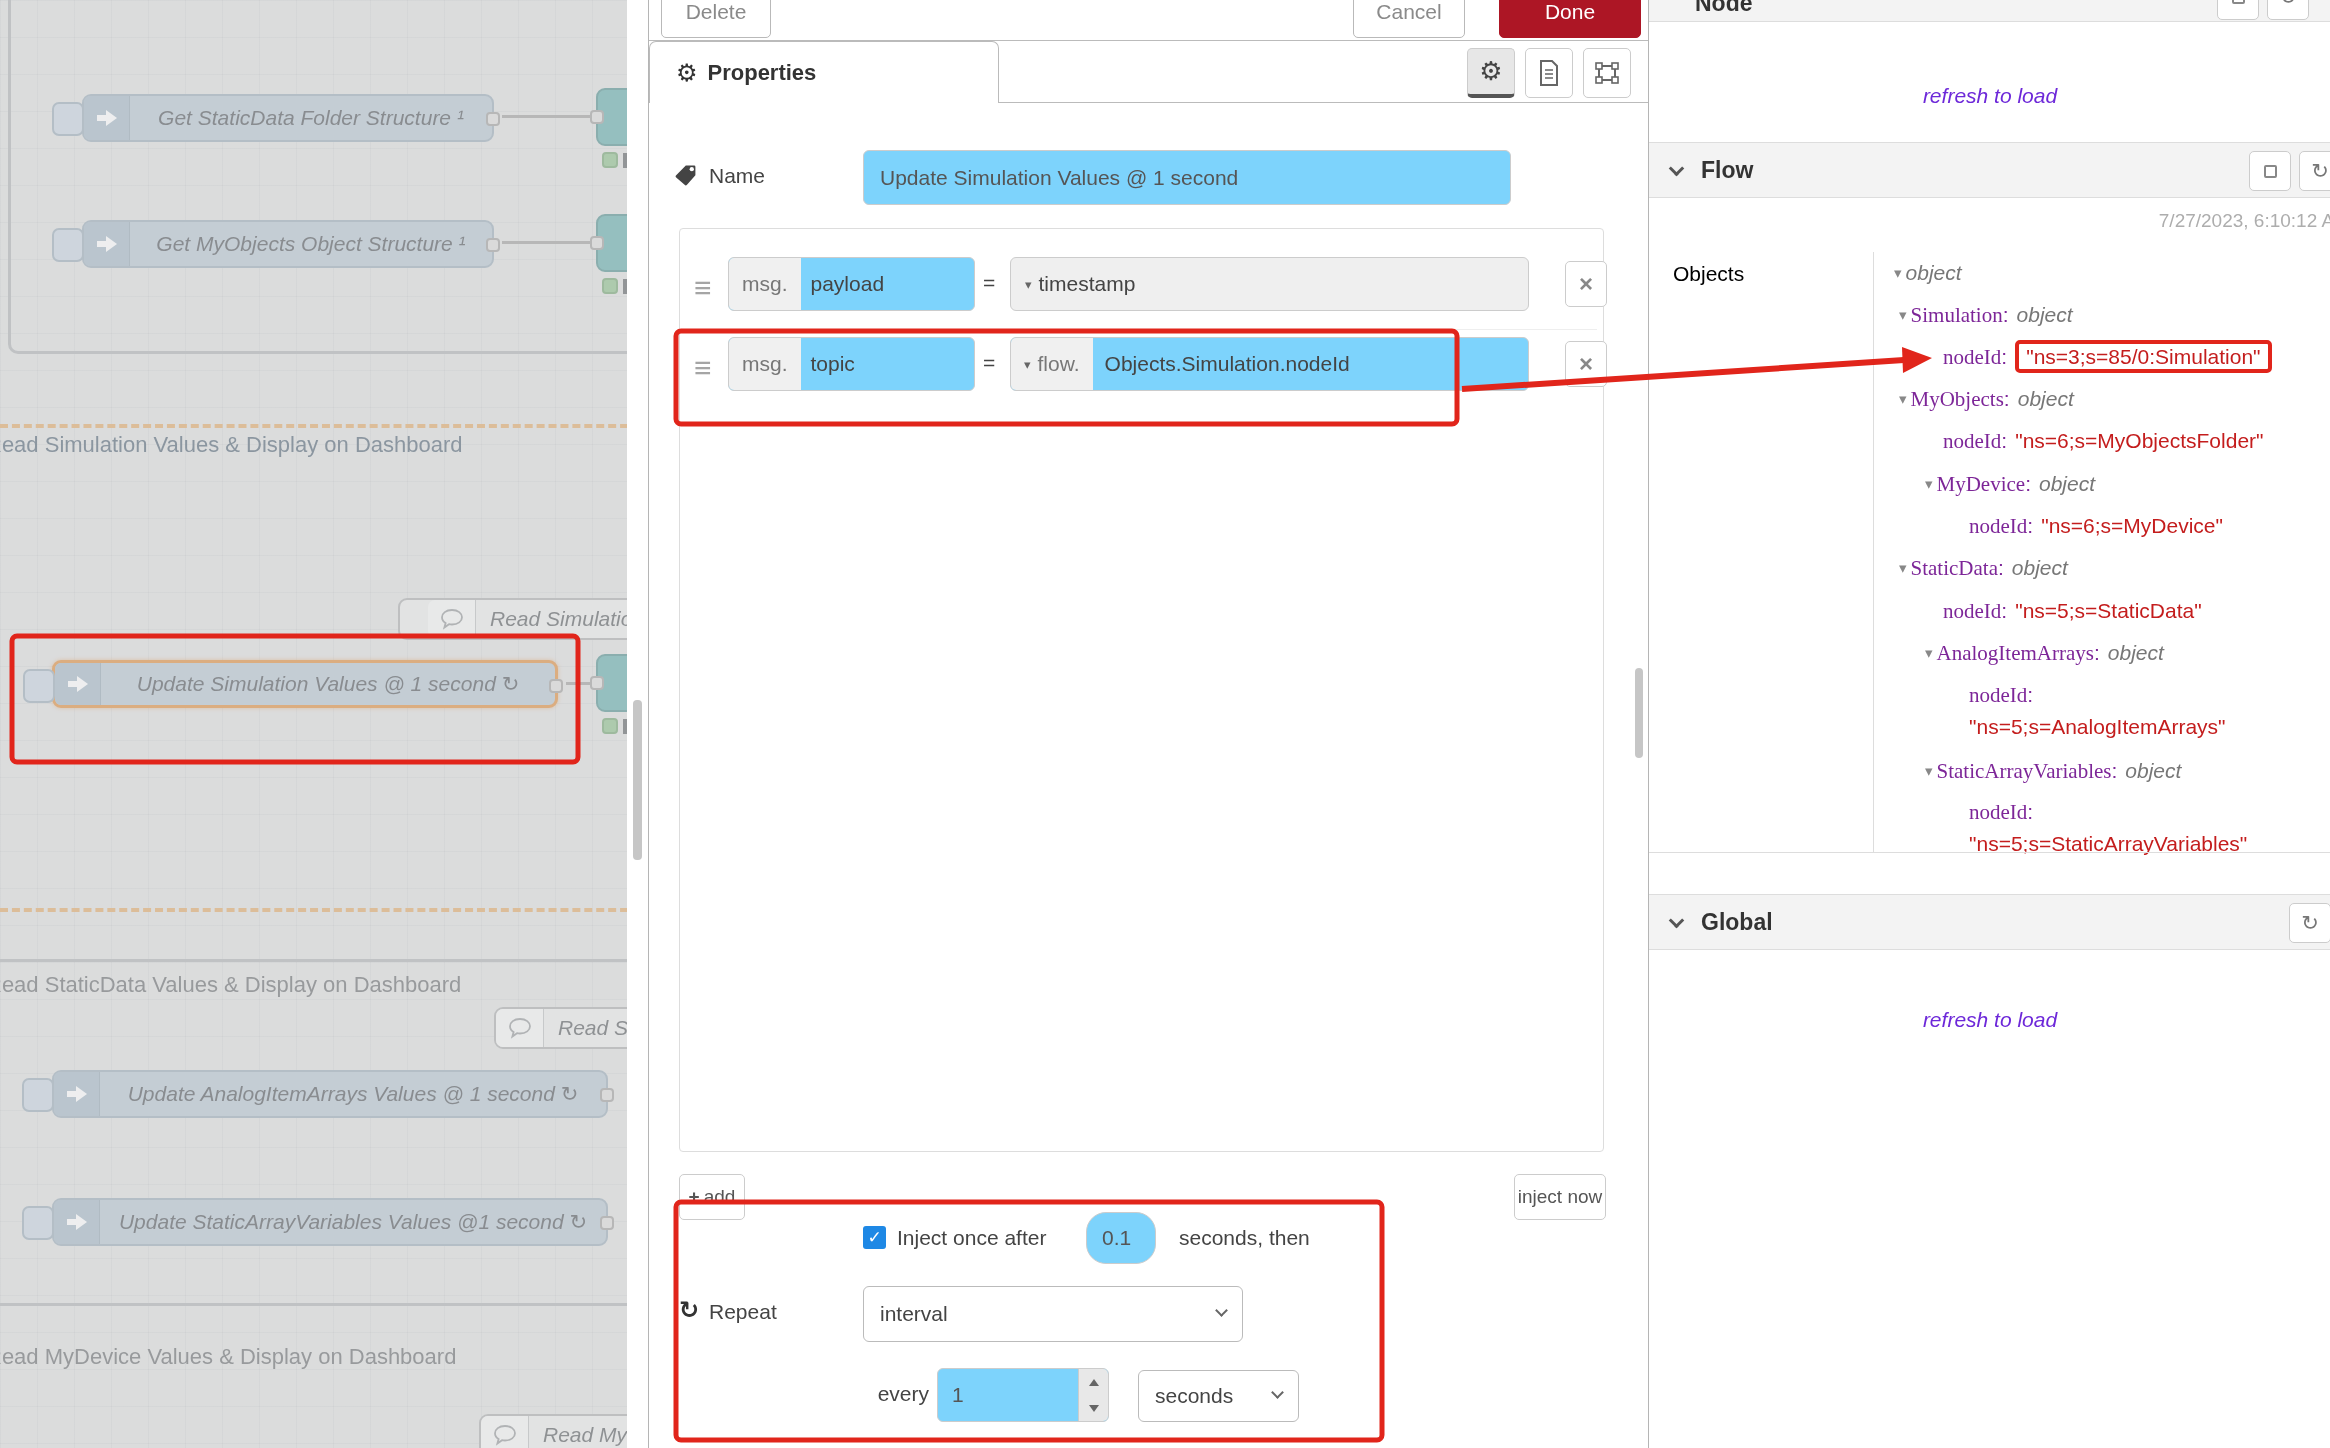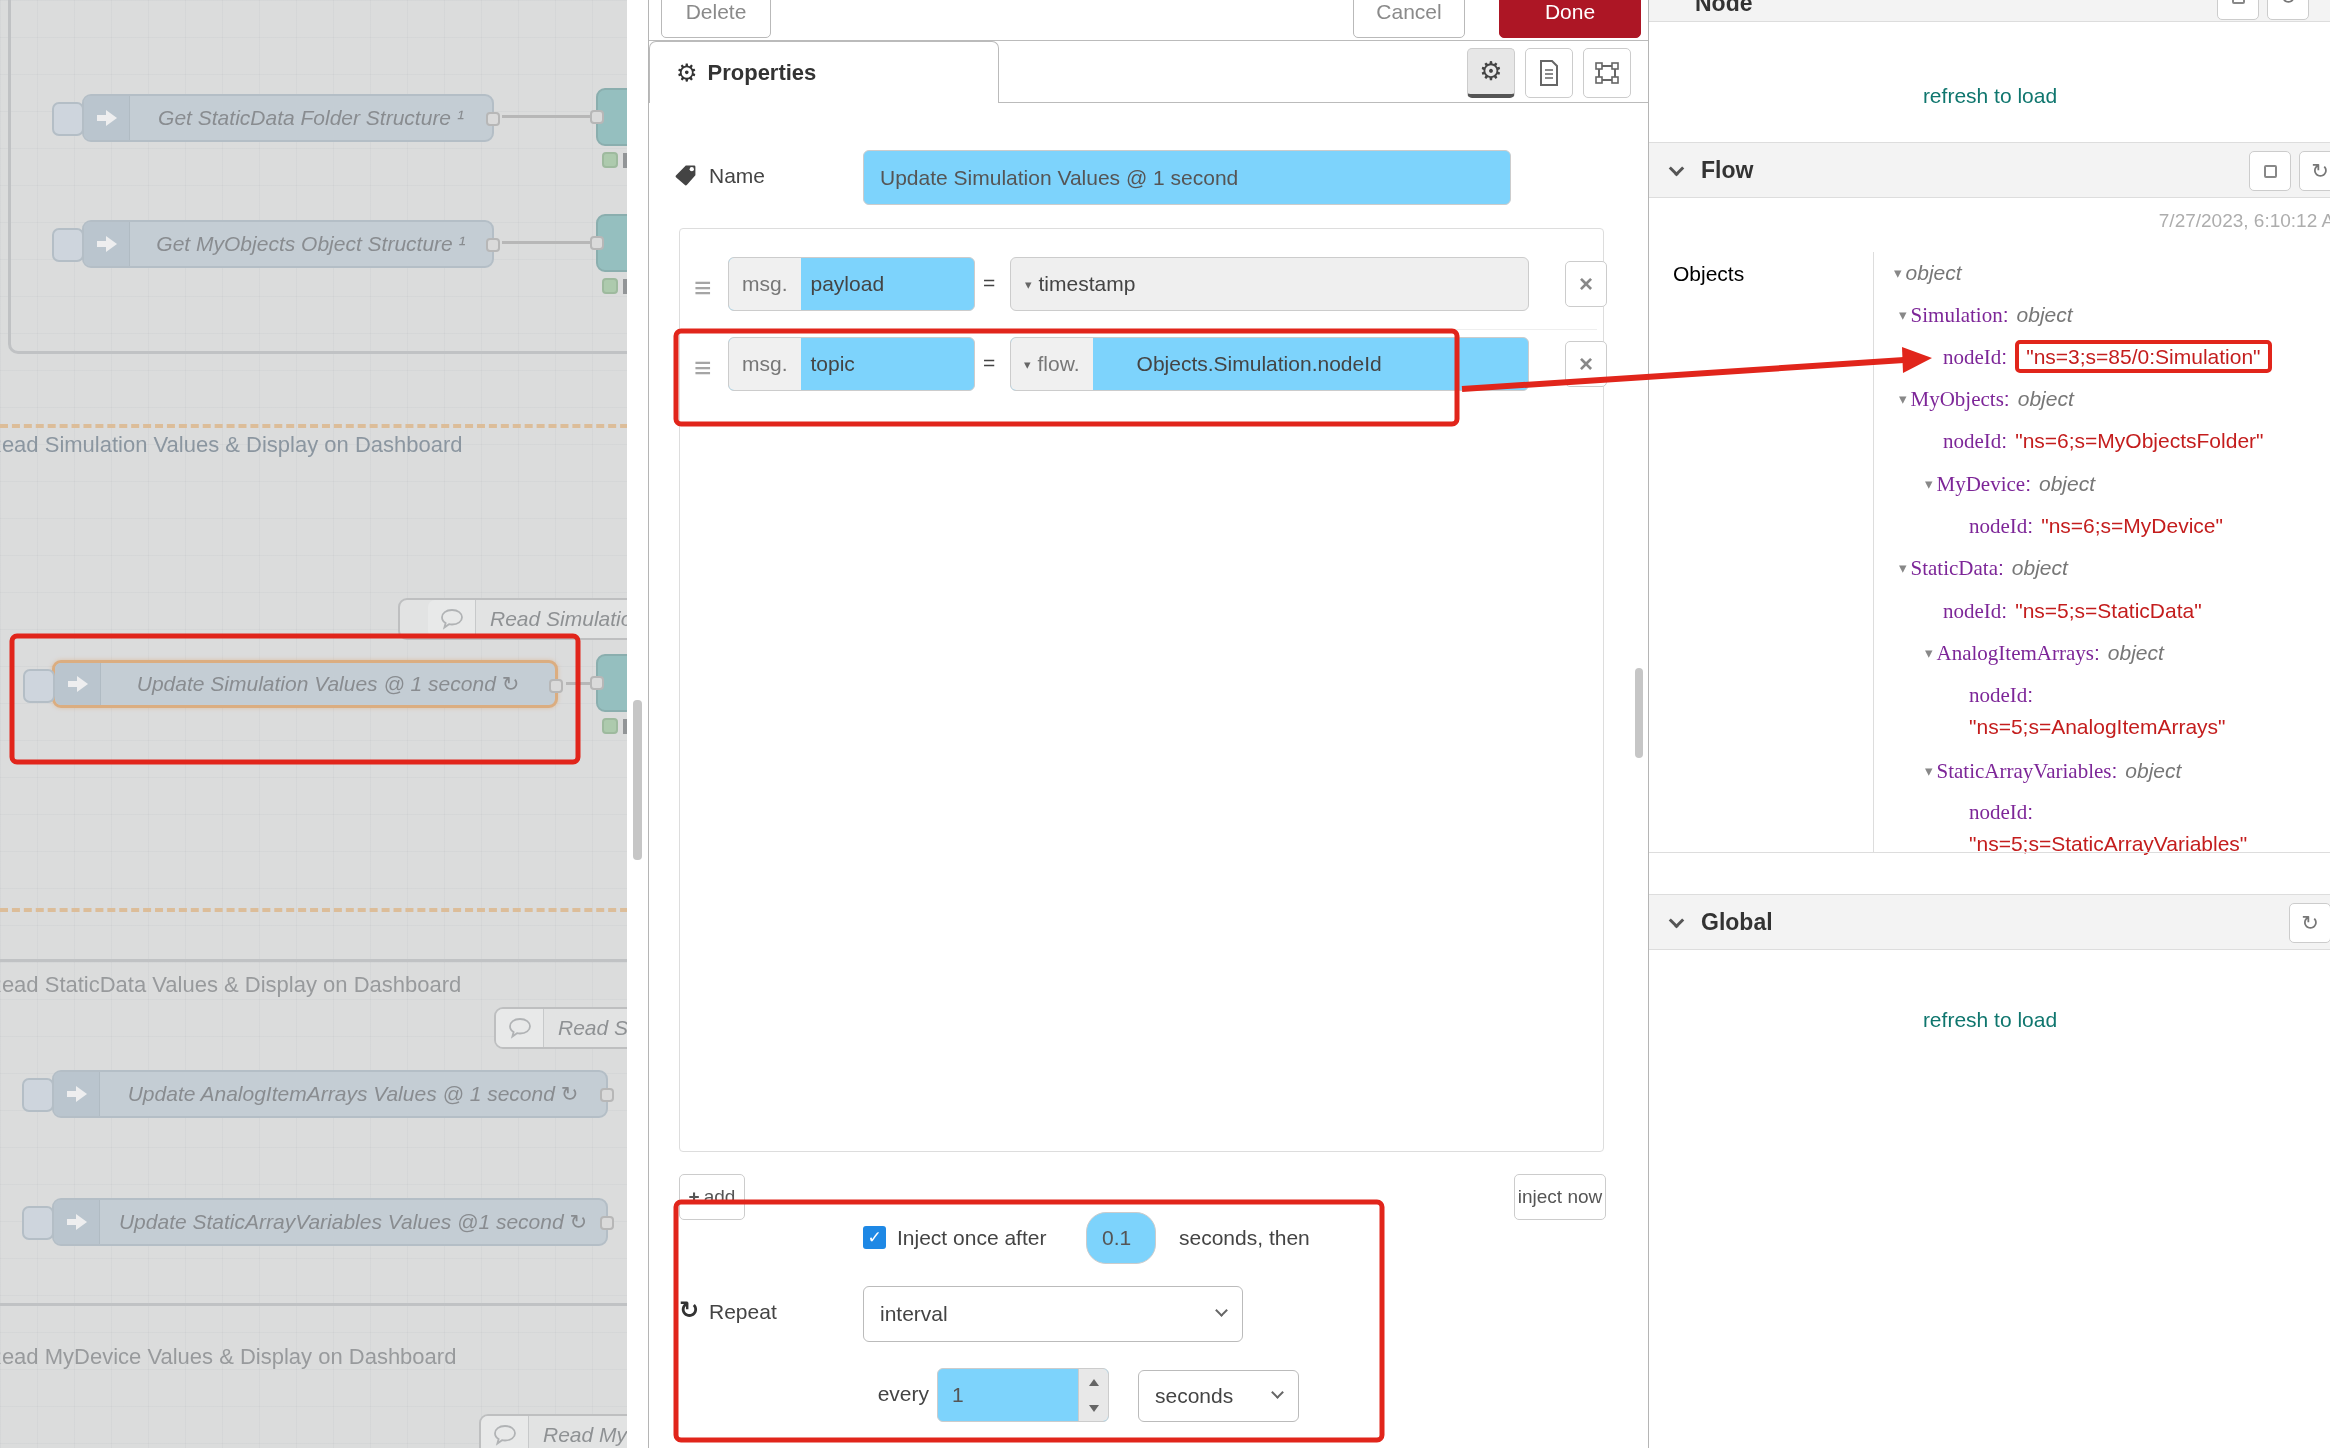--- a/index.html
+++ b/index.html
@@ -74,21 +74,21 @@
   .tri-dn{width:0;height:0;border-left:5px solid transparent;border-right:5px solid transparent;border-top:7px solid #666;}
 
   
   #sidebar{left:1648px;top:0;width:690px;height:1448px;background:#fff;border-left:1px solid #b5b5b5;z-index:10;}
   .sect-hdr{position:absolute;left:0;width:100%;height:56px;background:#f3f3f3;border-top:1px solid #ddd;border-bottom:1px solid #ddd;}
   .sect-title{position:absolute;left:52px;top:0;line-height:54px;font-size:23px;font-weight:bold;color:#333;}
   .sect-chv{position:absolute;left:22px;top:20px;}
   .sbtn{position:absolute;width:42px;height:40px;border:1px solid #ccc;border-radius:5px;background:#fff;
     display:flex;align-items:center;justify-content:center;color:#777;font-size:21px;overflow:hidden;}
   .sqico{display:inline-block;width:13px;height:13px;border:2px solid #888;border-radius:2px;}
-  .muted-italic{color:#0f766e;font-size:21px;}
+  .muted-italic{font-style:italic;color:#6d28d9;font-size:21px;}
   #topband{left:0;top:0;width:100%;height:22px;background:#f3f3f3;border-bottom:1px solid #ddd;overflow:hidden;}
   .tln{position:absolute;font-size:21px;line-height:30px;white-space:nowrap;}
   .tri{color:#888;font-size:15px;margin-right:4px;vertical-align:2px;}
   .k{color:var(--key_purple);font-family:Liberation Serif, serif;}
   .sep{color:var(--key_purple);margin-right:8px;}
   .typ{font-style:italic;color:#777;}
   .val{color:var(--value_red);}
   .val.boxed{border:4px solid var(--accent_red);border-radius:5px;padding:1px 7px;}
 
   
@@ -277,21 +277,21 @@
     <div class="abs input" style="left:48px;top:108px;width:247px;height:54px;">
       <span class="seg">msg.</span>
       <span style="padding-left:10px;color:#444;">topic</span>
     </div>
     <div class="abs frow-label" style="left:303px;top:122px;">=</div>
     <div class="abs input" style="left:330px;top:108px;width:519px;height:54px;">
       <span class="seg">
           <span class="caret">▾</span>
           <span>flow.</span>
         </span>
-      <span style="padding-left:20px;color:#444;margin-left:24px;">Objects.Simulation.nodeId</span>
+      <span style="padding-left:12px;color:#444;">Objects.Simulation.nodeId</span>
     </div>
     <div class="xbtn" style="left:885px;top:112px;">×</div>
   </div>
 
   <div class="smallbtn" style="left:30px;top:1174px;width:66px;">
     <b>+</b>
       <span>add</span>
   </div>
   <div class="smallbtn" style="left:865px;top:1174px;width:92px;">inject now</div>
 

